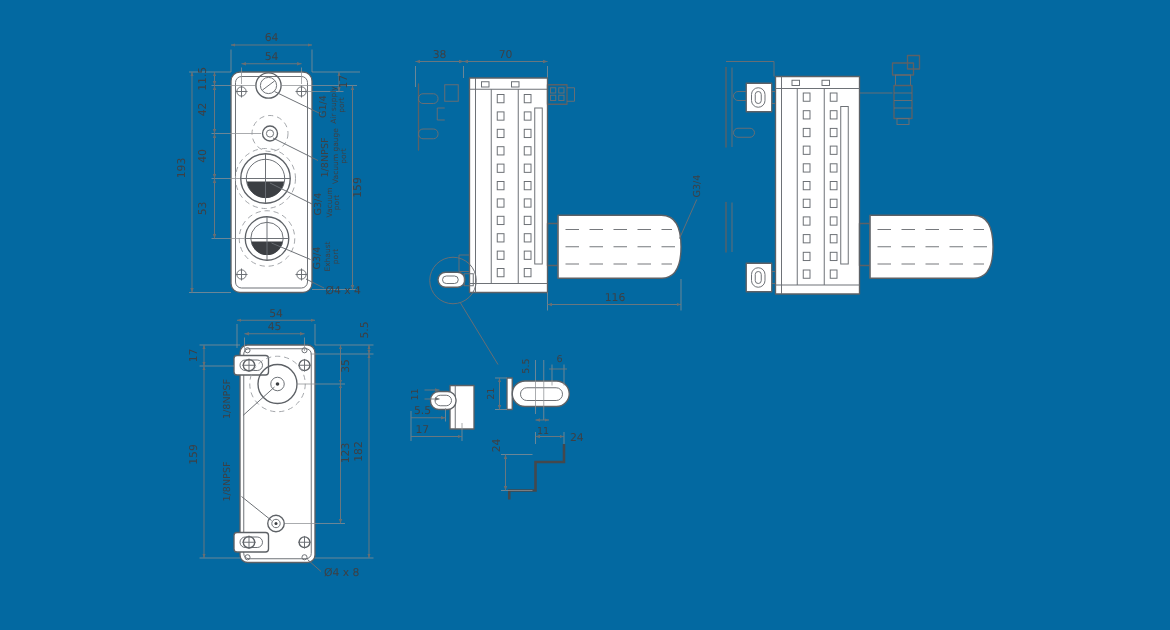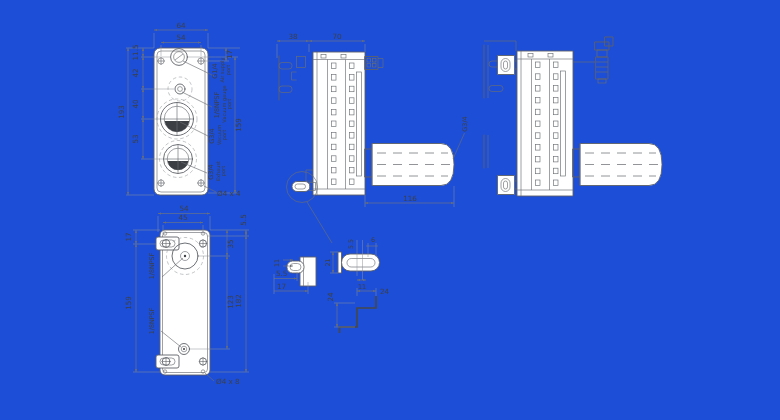--- a/index.html
+++ b/index.html
@@ -1,16 +1,16 @@
 <!DOCTYPE html>
 <html><head>
 <meta charset="utf-8">
 <style>
   html,body{margin:0;padding:0;background:#ffffff;}
-  .stage{position:relative;width:780px;height:420px;background:#1d4ed8;overflow:hidden;}
+  .stage{position:relative;width:780px;height:420px;background:#0369a1;overflow:hidden;}
   svg{display:block;}
   .ln  {stroke:#5d6166;stroke-width:0.9;fill:none;stroke-linejoin:round;stroke-linecap:round;}
   .lnf {stroke:#5d6166;stroke-width:0.9;fill:#ffffff;stroke-linejoin:round;}
   .ln2 {stroke:#6a6e73;stroke-width:0.65;fill:none;}
   .thick{stroke:#45484c;stroke-width:1.7;fill:none;stroke-linejoin:miter;}
   .dim {stroke:#75787c;stroke-width:0.6;fill:none;}
   .ext {stroke:#8d9094;stroke-width:0.5;fill:none;}
   .dash{stroke:#9a9da1;stroke-width:0.6;fill:none;stroke-dasharray:3.5 2.6;}
   .dashL{stroke:#76797d;stroke-width:0.8;fill:none;stroke-dasharray:9 7;}
   .q   {fill:#3c3f43;stroke:none;}

